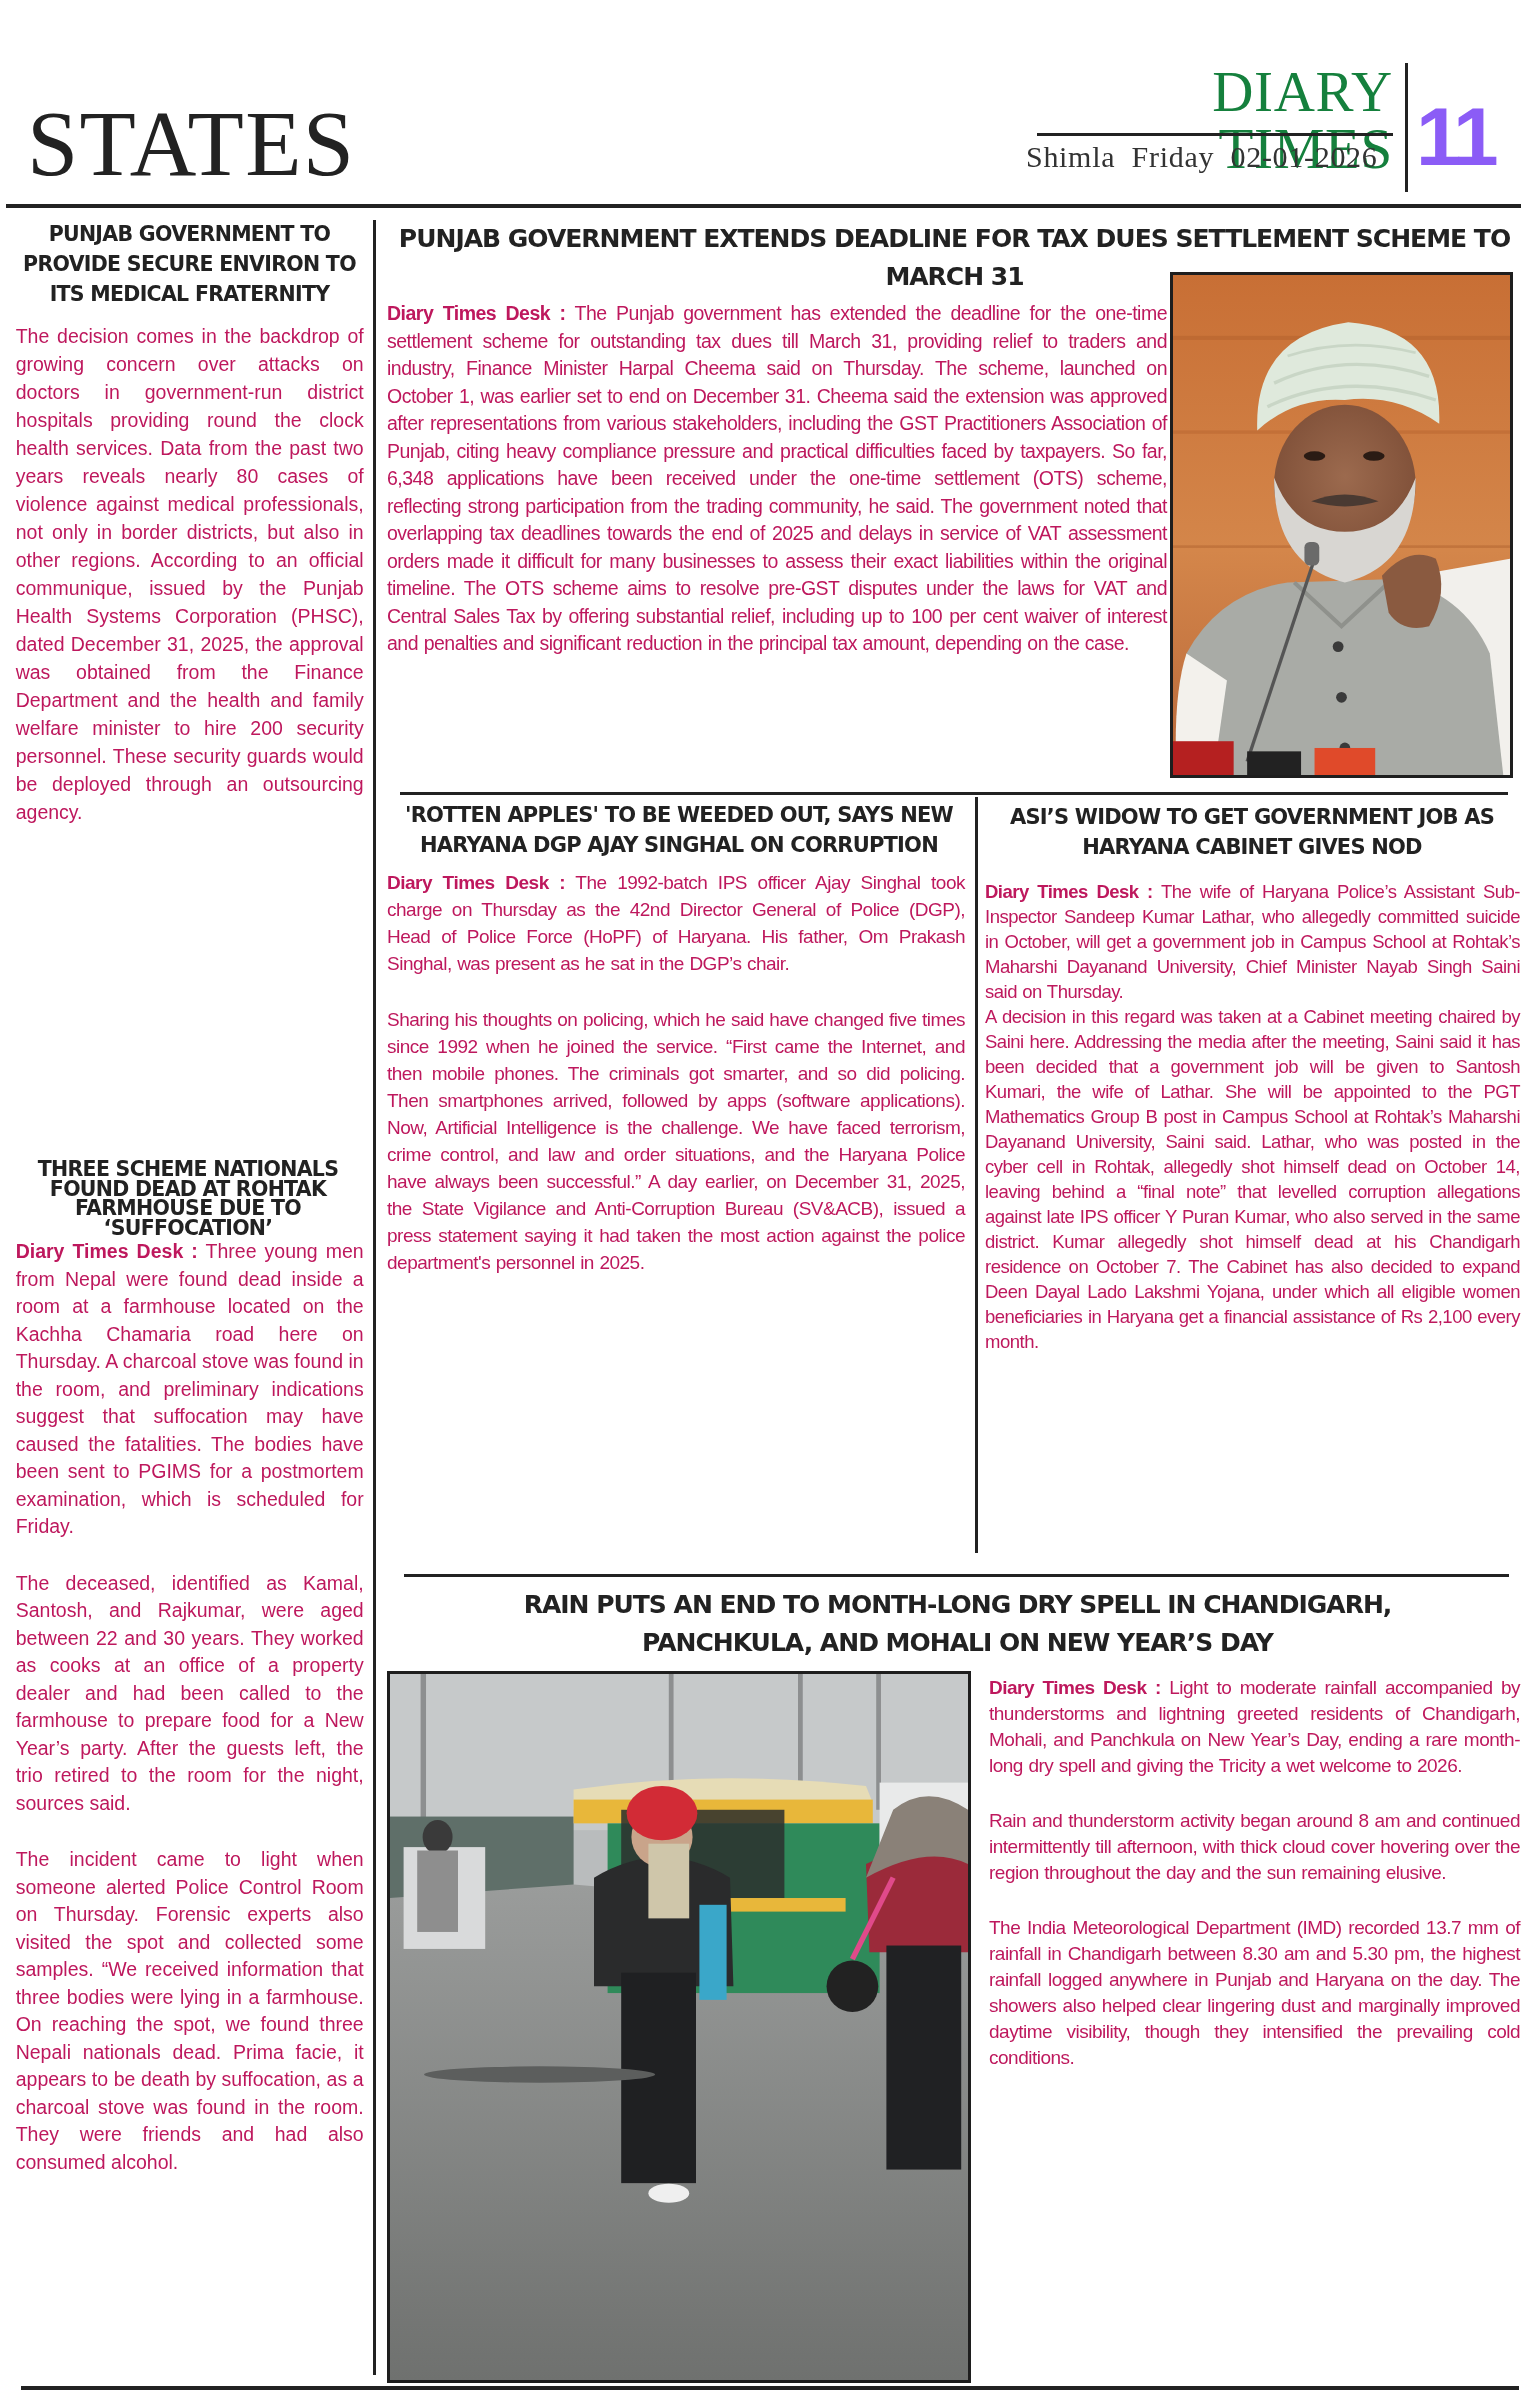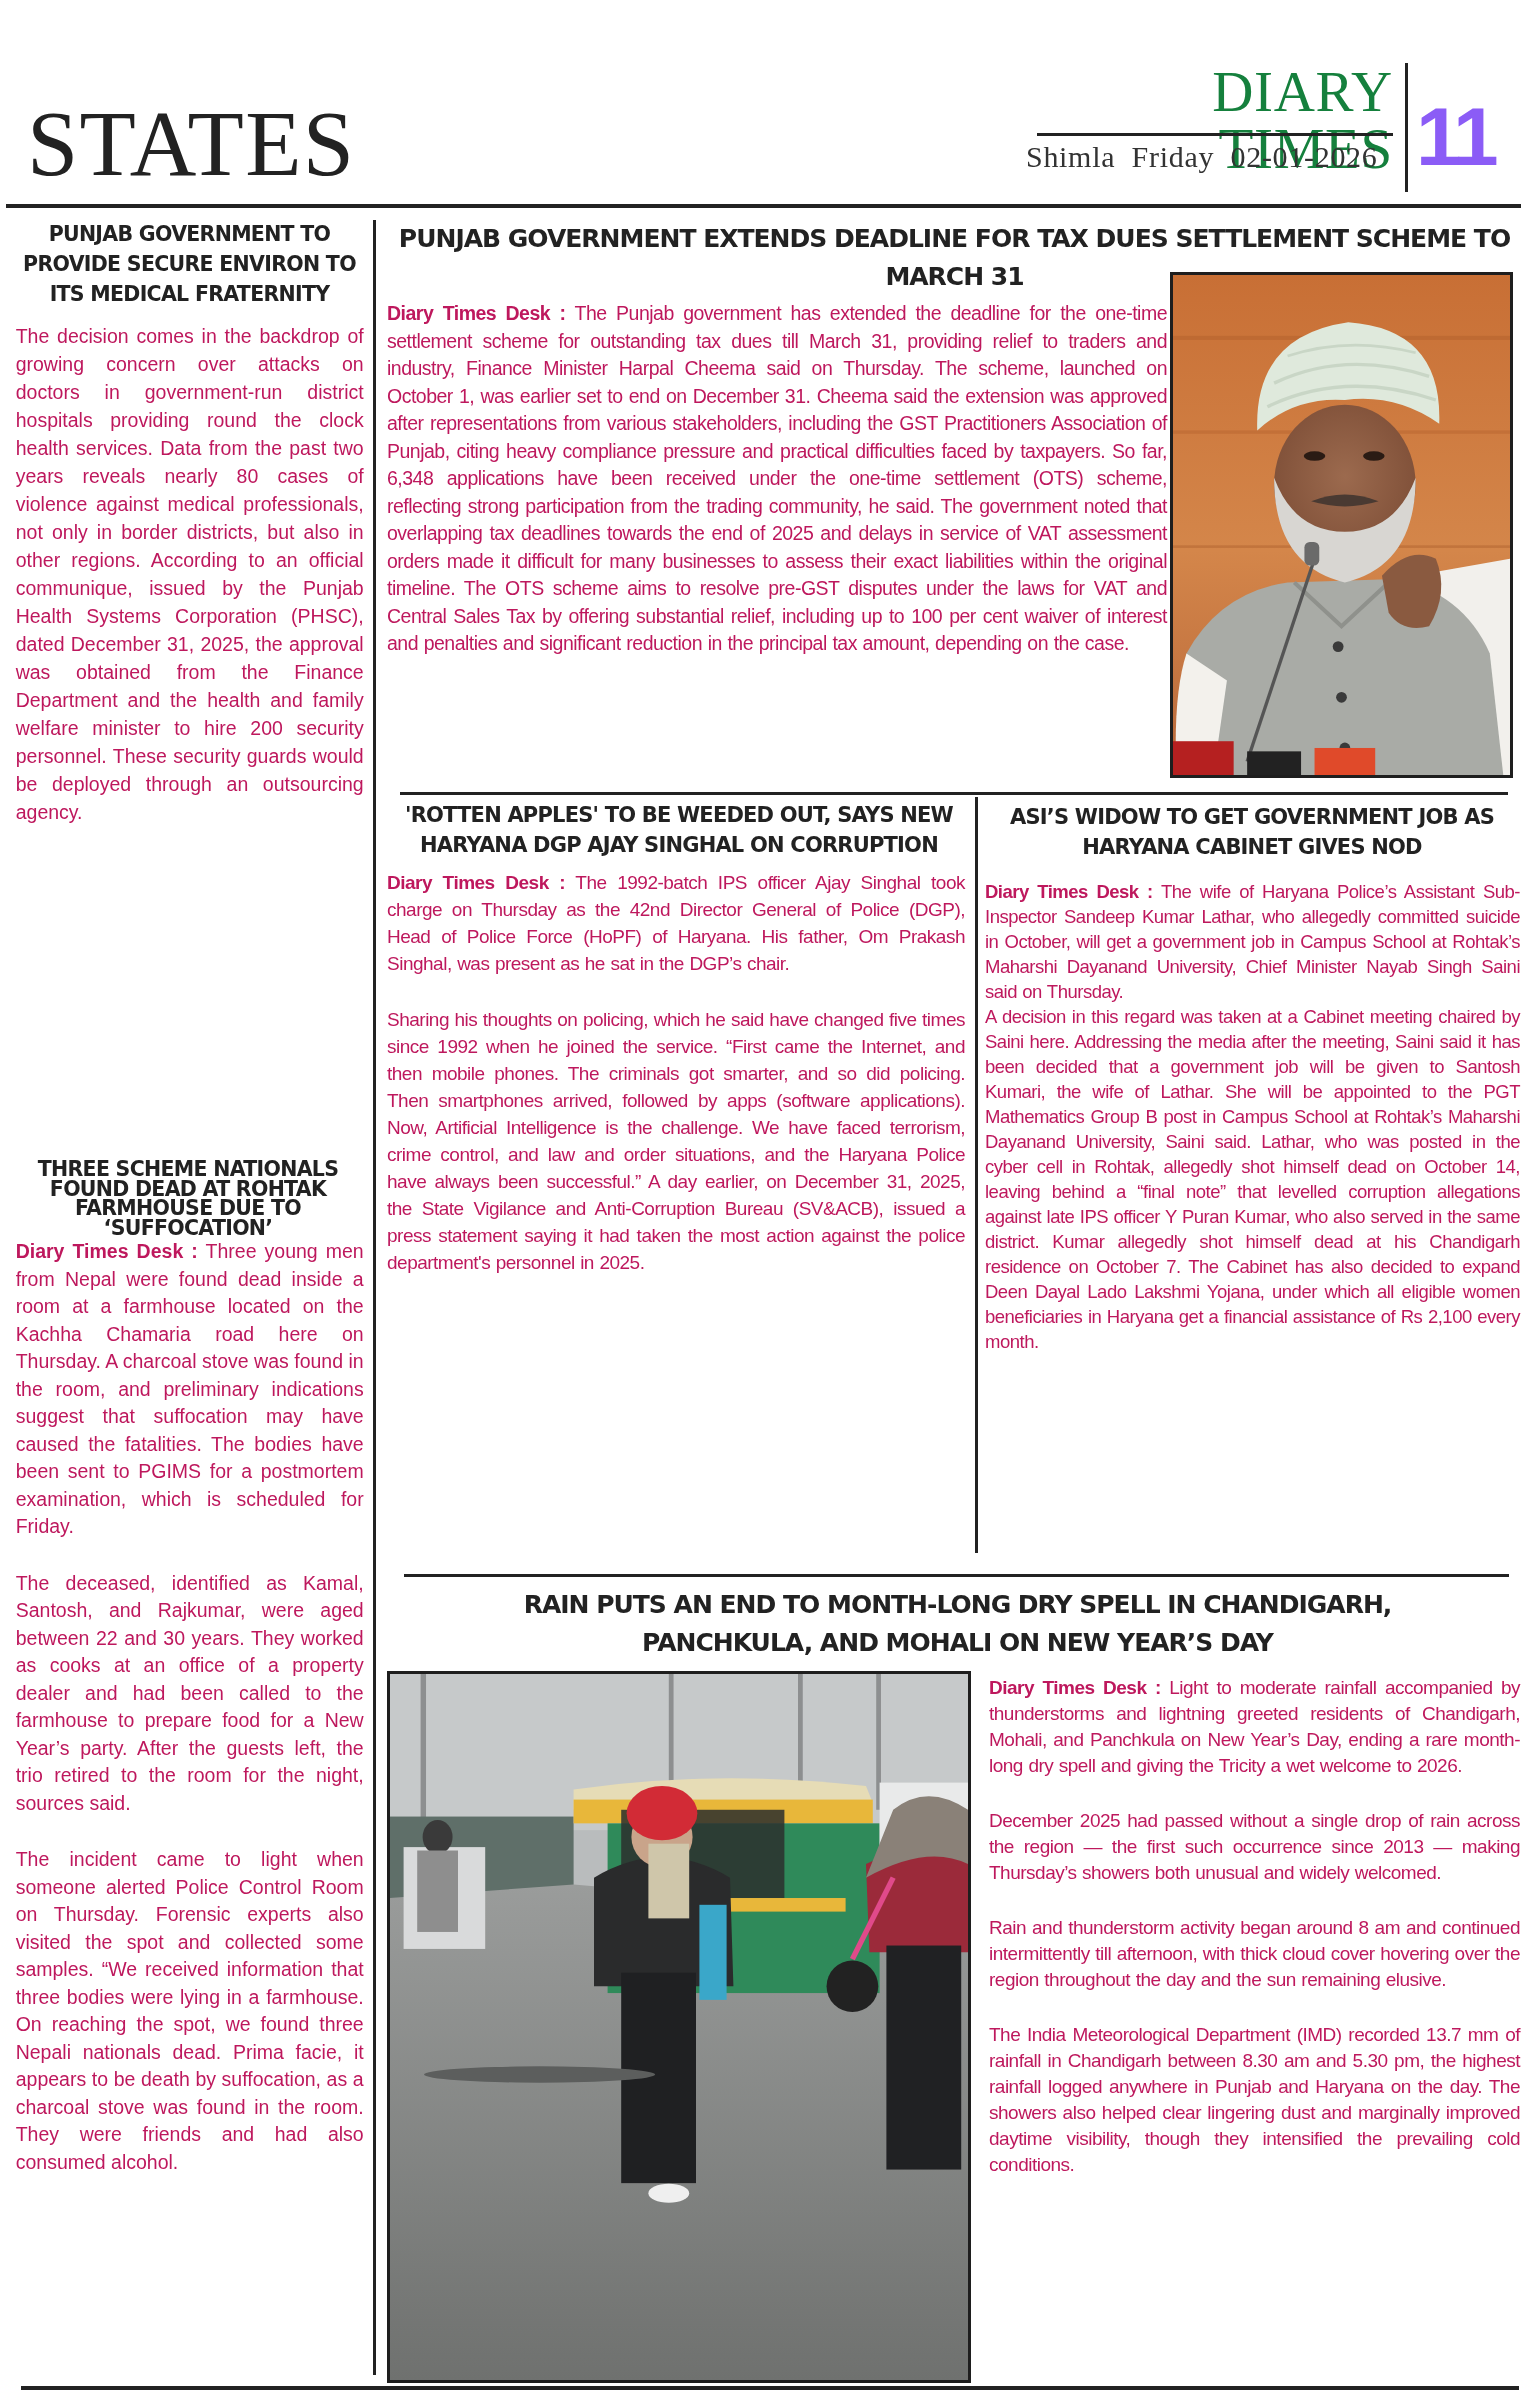--- a/index.html
+++ b/index.html
@@ -177,20 +177,19 @@
       <rect x="730" y="400" width="110" height="330" fill="#202123"></rect>
       <circle cx="790" cy="230" r="38" fill="#b58a6e"></circle>
       <path d="M740 200 Q790 160 850 200 L850 280 Q790 250 700 300 Z" fill="#8a8178"></path>
       <line x1="680" y1="420" x2="740" y2="300" stroke="#e04a8a" stroke-width="8"></line>
 
       <ellipse cx="220" cy="590" rx="170" ry="12" fill="#5c5e5d"></ellipse>
     </svg>
   </div>
   <div class="body cond" style="left:989px; top:1675px; width:531px; line-height:26px; font-size:19px;">
     <p><span class="desk">Diary Times Desk :</span><span> Light to moderate rainfall accompanied by thunderstorms and lightning greeted residents of Chandigarh, Mohali, and Panchkula on New Year’s Day, ending a rare month-long dry spell and giving the Tricity a wet welcome to 2026.</span></p>
-    <p>December 2025 had passed without a single drop of rain across the region — the first such occurrence since 2013 — making Thursday’s showers both unusual and widely welcomed.</p>
     <p style="">Rain and thunderstorm activity began around 8 am and continued intermittently till afternoon, with thick cloud cover hovering over the region throughout the day and the sun remaining elusive.</p>
     <p>The India Meteorological Department (IMD) recorded 13.7 mm of rainfall in Chandigarh between 8.30 am and 5.30 pm, the highest rainfall logged anywhere in Punjab and Haryana on the day. The showers also helped clear lingering dust and marginally improved daytime visibility, though they intensified the prevailing cold conditions.</p>
   </div>
 </article>
 
 <div class="rule" style="left:20.5px; top:2386px; width:1498px; height:4.1px;"></div>
 
 
 </body></html>

